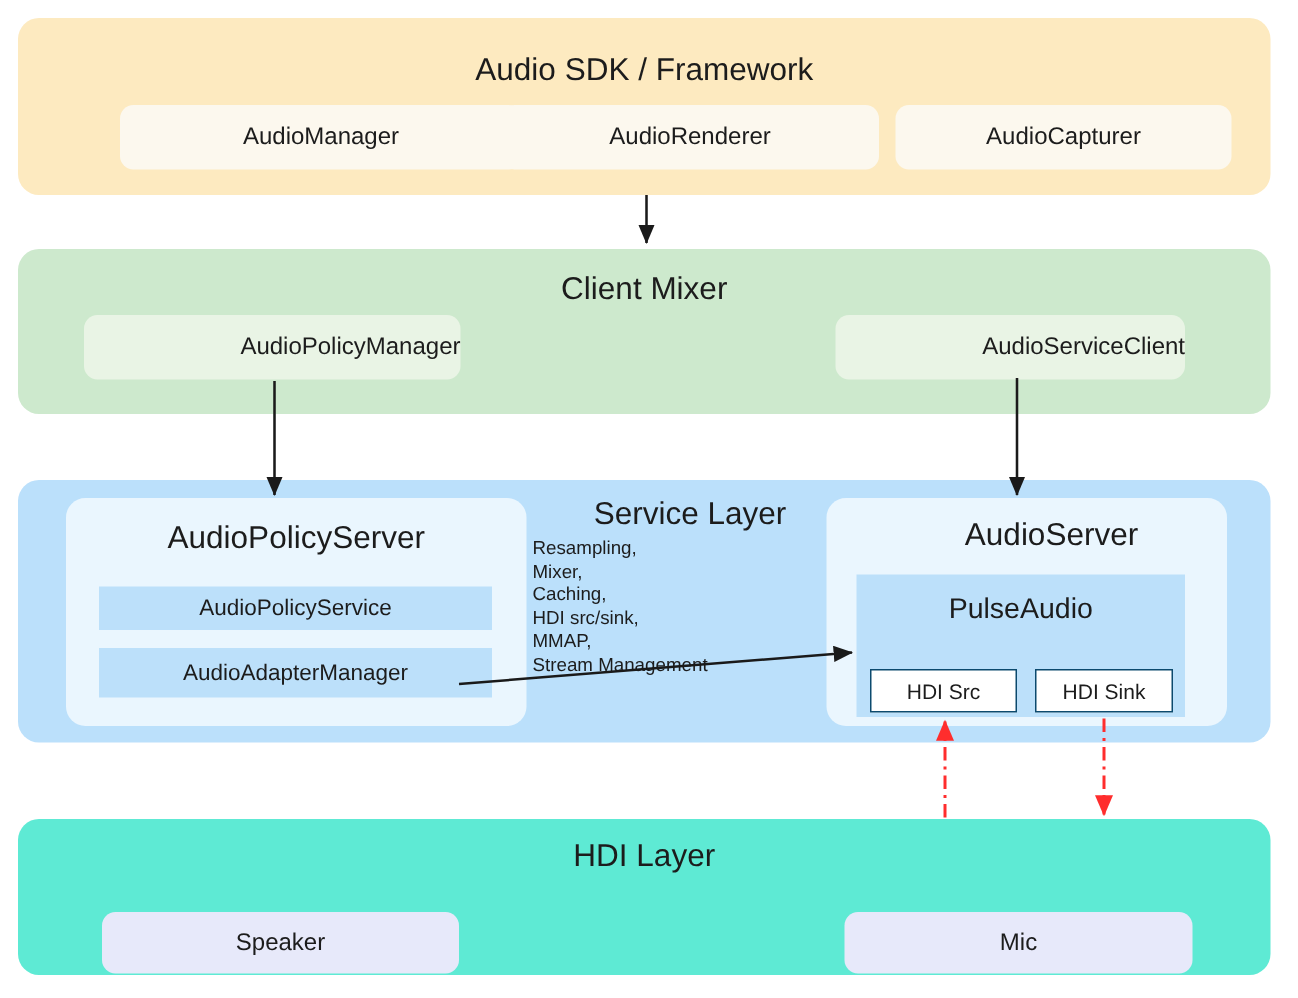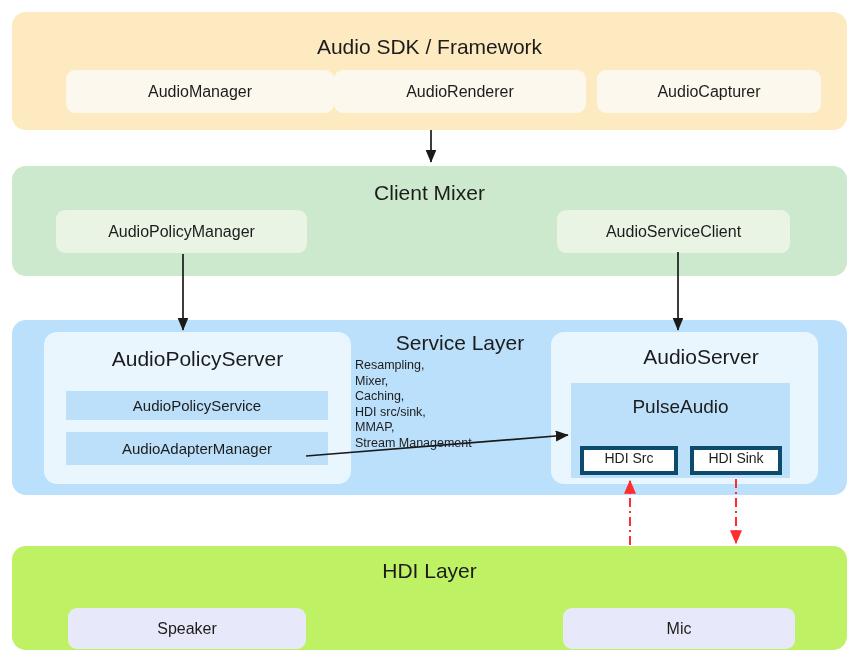--- a/index.html
+++ b/index.html
@@ -55,37 +55,38 @@
     width: 835px;
     height: 118px;
     background: #fdeac0;
   }
   #band-sdk .band-title { top: 22px; }
   .chip-sdk {
     top: 70px;
     height: 43px;
     background: #fcf8ee;
   }
-  #chip-audiomanager { left: 66px;  width: 268px; align-items: center; }
+  #chip-audiomanager { left: 80px;  width: 268px; align-items: center; }
   #chip-audiorenderer { left: 334px; width: 252px; }
   #chip-audiocapturer { left: 597px; width: 224px; }
 
   
   #band-client {
     left: 12px;
     top: 166px;
     width: 835px;
     height: 110px;
     background: #cde9cd;
   }
   #band-client .band-title { top: 14px; }
   .chip-client {
     top: 210px;
     height: 43px;
     background: #e9f4e5;
+    justify-content: flex-end;
   }
   #chip-audiopolicymanager { left: 56px;  width: 251px; }
   #chip-audioserviceclient { left: 557px; width: 233px; }
 
   
   #band-service {
     left: 12px;
     top: 320px;
     width: 835px;
     height: 175px;
@@ -181,38 +182,38 @@
     text-align: center;
     font-size: 19px;
     line-height: 24px;
     color: #1c1c1c;
   }
   .hdi-node {
     position: absolute;
     top: 63px;
     height: 29px;
     background: #ffffff;
-    border: 4px solid #0c4a6e;
+    border: 1px solid #0c4a6e;
     box-sizing: border-box;
     display: flex;
-    align-items: flex-start;
+    align-items: center;
     justify-content: center;
     font-size: 14px;
     color: #1c1c1c;
   }
   #node-hdi-src  { left: 9px;   width: 98px; }
   #node-hdi-sink { left: 119px; width: 92px; }
 
   
   #band-hdi {
     left: 12px;
     top: 546px;
     width: 835px;
     height: 104px;
-    background: #bef264;
+    background: #5eead4;
   }
   #band-hdi .band-title { top: 12px; }
   .chip-hdi {
     top: 608px;
     height: 41px;
     background: #e7e9fa;
   }
   #chip-speaker { left: 68px;  width: 238px; }
   #chip-mic     { left: 563px; width: 232px; }
 

